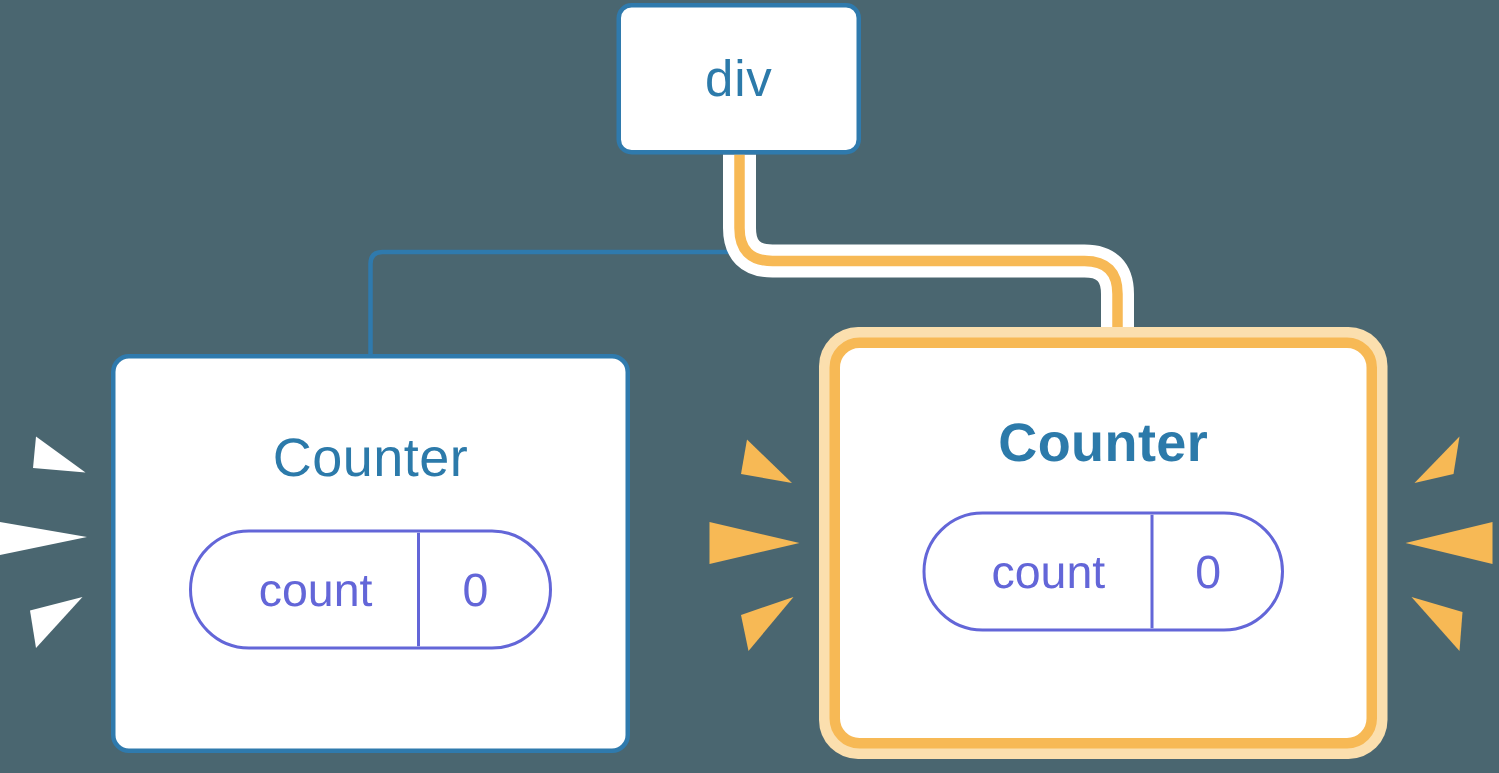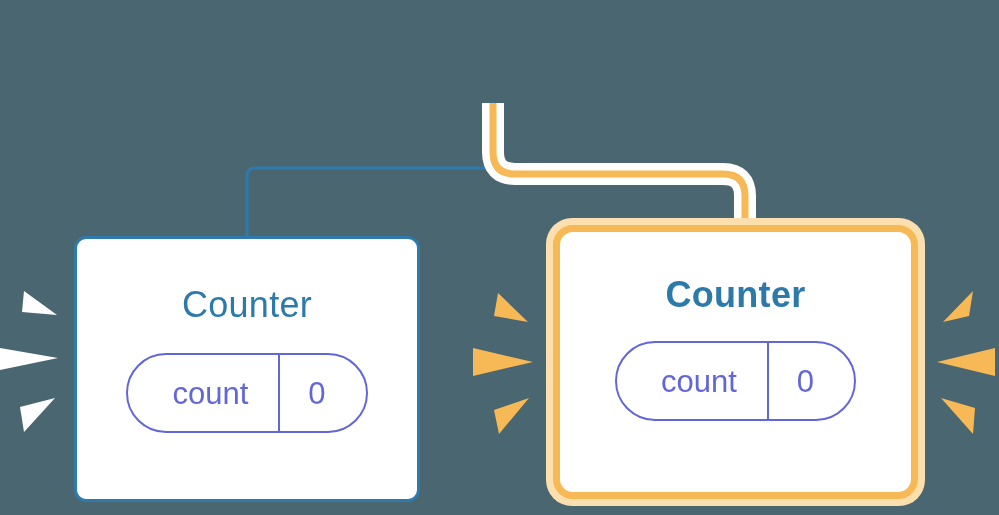--- a/index.html
+++ b/index.html
@@ -153,20 +153,23 @@
 
   <svg id="wires" viewBox="0 0 999 515" width="999" height="515">
 
     <path d="M 493 103 L 493 160 Q 493 168 485 168 L 255 168 Q 247 168 247 176 L 247 238" fill="none" stroke="#2f7aad" stroke-width="3" stroke-linecap="round"></path>
 
     <path d="M 493 103 L 493 152 Q 493 174 515 174 L 723 174 Q 745 174 745 196 L 745 238" fill="none" stroke="#ffffff" stroke-width="22" stroke-linecap="butt"></path>
 
     <path d="M 493 103 L 493 152 Q 493 174 515 174 L 723 174 Q 745 174 745 196 L 745 238" fill="none" stroke="#f7b955" stroke-width="7" stroke-linecap="butt"></path>
   </svg>
 
+  <div class="node node-div">
+    <span class="node-title">div</span>
+  </div>
 
   <div class="sparks" style="left:0px; top:280px;">
     <svg width="60" height="160" viewBox="0 0 60 160">
       <polygon points="24,11 57,35 22,32" fill="#ffffff"></polygon>
       <polygon points="0,68 58,78 0,90" fill="#ffffff"></polygon>
       <polygon points="55,118 24,152 20,127" fill="#ffffff"></polygon>
     </svg>
   </div>
 
   <div class="node node-counter">

